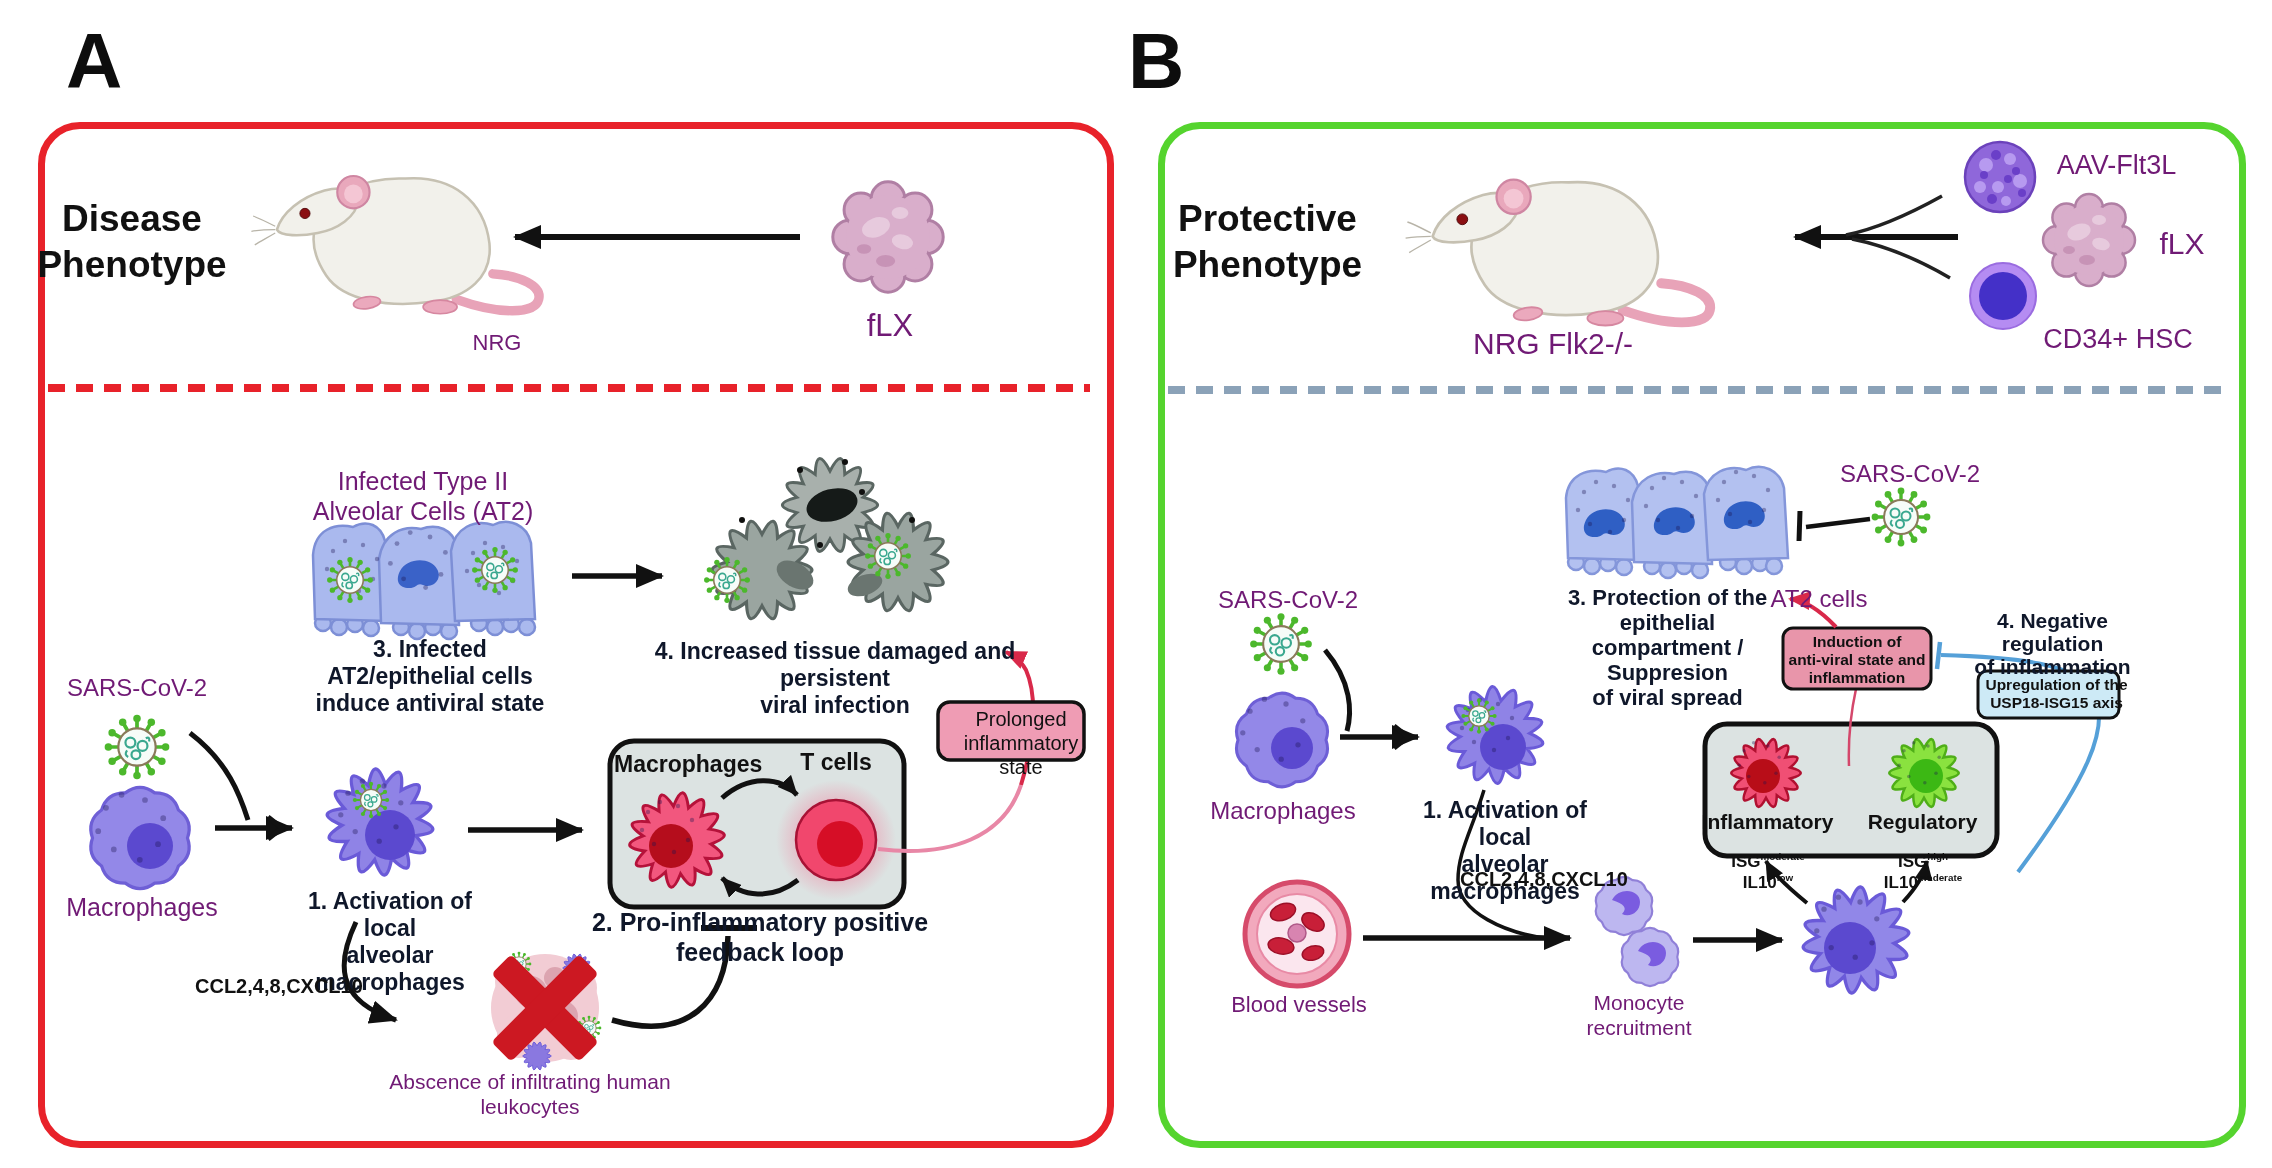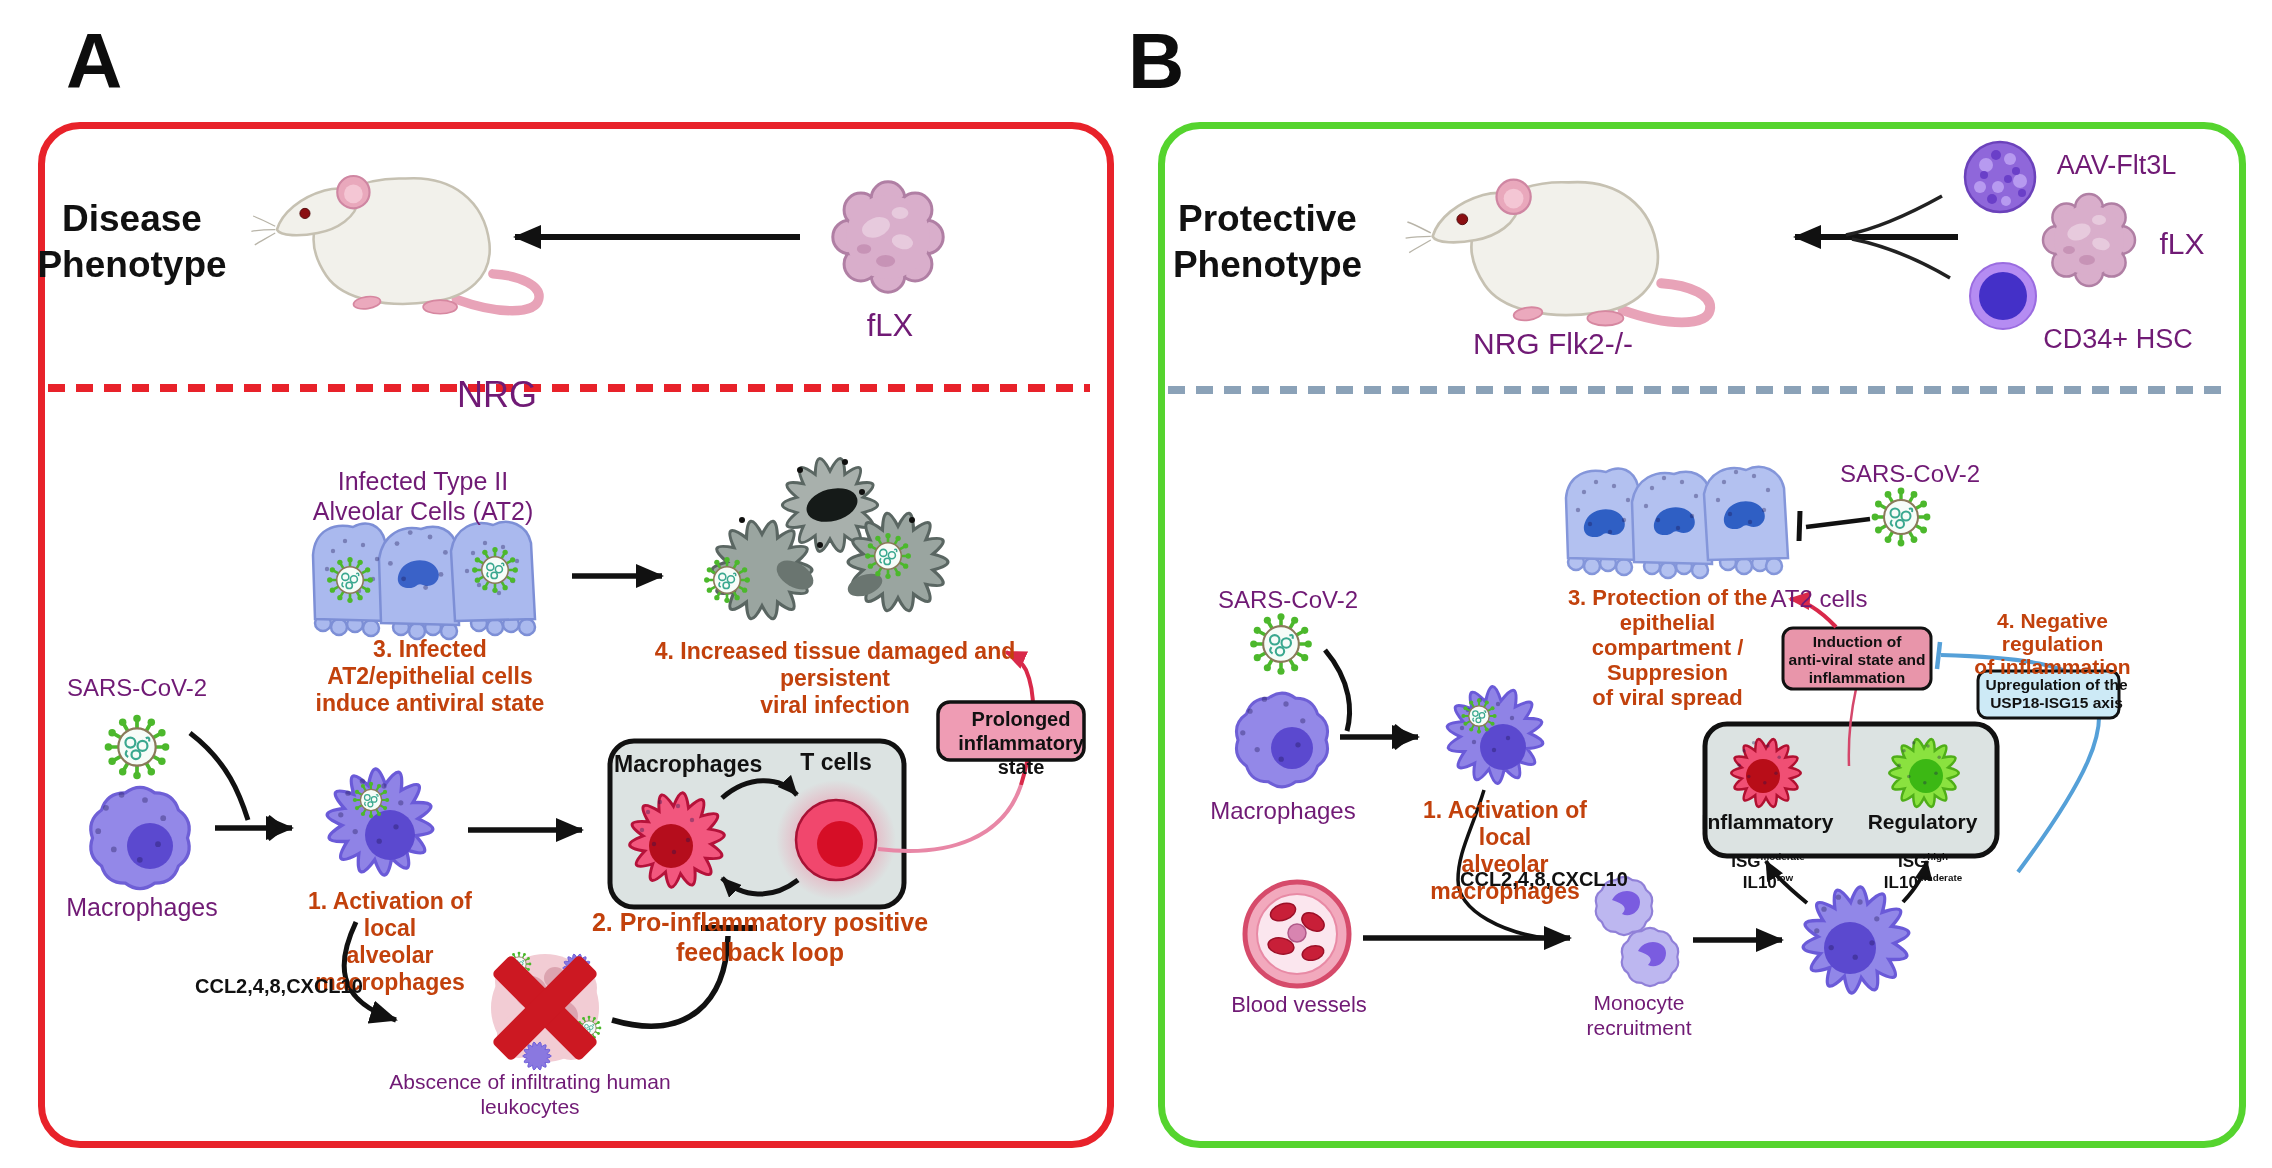--- a/index.html
+++ b/index.html
@@ -1,21 +1,21 @@
 <!DOCTYPE html>
 <html><head>
 <meta charset="utf-8">
 <style>
   html,body{margin:0;padding:0;background:#fff;}
   #stage{position:relative;width:2272px;height:1168px;background:#fff;overflow:hidden;
          font-family:"Liberation Sans", sans-serif;color:#111;}
   svg{position:absolute;left:0;top:0;}
   .panel-border{position:absolute;border-style:solid;background:transparent;pointer-events:none;}
   .t{position:absolute;white-space:pre-line;text-align:center;line-height:1.18;}
-  .red{color:#c2410c;font-weight:700;}
+  .red{color:#0f172a;font-weight:700;}
   .blk{color:#701a75;font-weight:500;}
   .bold{font-weight:700;}
   .letter{position:absolute;font-weight:700;color:#0d0d0d;}
   sup{font-size:0.58em;}
 </style>
 </head>
 <body>
 
 <div id="stage">
 
@@ -391,36 +391,36 @@
     <path d="M1903,902 C1918,886 1925,872 1927,861" stroke="#111" stroke-width="4" fill="none" marker-end="url(#ab2)"></path>
   </g>
 </svg>
 
 <div class="panel-border" style="left:38px;top:122px;width:1062px;height:1012px;border-width:7px;border-color:#e8222a;border-radius:42px;"></div>
 <div class="panel-border" style="left:1158px;top:122px;width:1074px;height:1012px;border-width:7px;border-color:#55d42e;border-radius:42px;"></div>
 
 <div class="letter" style="left:66px;top:16px;font-size:78px;">A</div>
 <div class="t bold" style="left:32px;top:196px;width:200px;font-size:37px;line-height:46px;">Disease
 Phenotype</div>
-<div class="t blk" style="left:417px;top:330px;width:160px;font-size:36px;margin-top:44px;">NRG</div>
+<div class="t blk" style="left:417px;top:330px;width:160px;font-size:22px;">NRG</div>
 <div class="t blk" style="left:845px;top:308px;width:90px;font-size:31px;">fLX</div>
 <div class="t blk" style="left:303px;top:466px;width:240px;font-size:25px;line-height:30px;">Infected Type II
 Alveolar Cells (AT2)</div>
 <div class="t red" style="left:310px;top:636px;width:240px;font-size:23px;line-height:27px;">3. Infected AT2/epithelial cells
 induce antiviral state</div>
 <div class="t red" style="left:650px;top:638px;width:370px;font-size:23px;line-height:27px;">4. Increased tissue damaged and persistent
 viral infection</div>
 <div class="t blk" style="left:57px;top:674px;width:160px;font-size:24px;">SARS-CoV-2</div>
 <div class="t blk" style="left:42px;top:893px;width:200px;font-size:25px;">Macrophages</div>
 <div class="t red" style="left:295px;top:888px;width:190px;font-size:23px;line-height:27px;">1. Activation of local
 alveolar macrophages</div>
 <div class="t bold" style="left:614px;top:751px;width:130px;font-size:23px;">Macrophages</div>
 <div class="t bold" style="left:790px;top:749px;width:92px;font-size:23px;text-align:center;">T cells</div>
 <div class="t red" style="left:590px;top:908px;width:340px;font-size:25px;">2. Pro-inflammatory positive feedback loop</div>
-<div class="t" style="left:941px;top:707px;width:160px;font-size:20px;line-height:24px;font-weight:700;">Prolonged
+<div class="t" style="left:941px;top:707px;width:160px;font-size:20px;line-height:24px;font-weight:400;">Prolonged
 inflammatory state</div>
 <div class="t bold" style="left:195px;top:975px;width:160px;font-size:20px;">CCL2,4,8,CXCL10</div>
 <div class="t blk" style="left:340px;top:1070px;width:380px;font-size:21px;">Abscence of infiltrating human leukocytes</div>
 
 <div class="letter" style="left:1128px;top:16px;font-size:78px;">B</div>
 <div class="t bold" style="left:1160px;top:196px;width:215px;font-size:37px;line-height:46px;">Protective
 Phenotype</div>
 <div class="t blk" style="left:1453px;top:326px;width:200px;font-size:30px;">NRG Flk2-/-</div>
 <div class="t blk" style="left:2034px;top:150px;width:165px;font-size:27px;">AAV-Flt3L</div>
 <div class="t blk" style="left:2140px;top:226px;width:84px;font-size:30px;">fLX</div>

